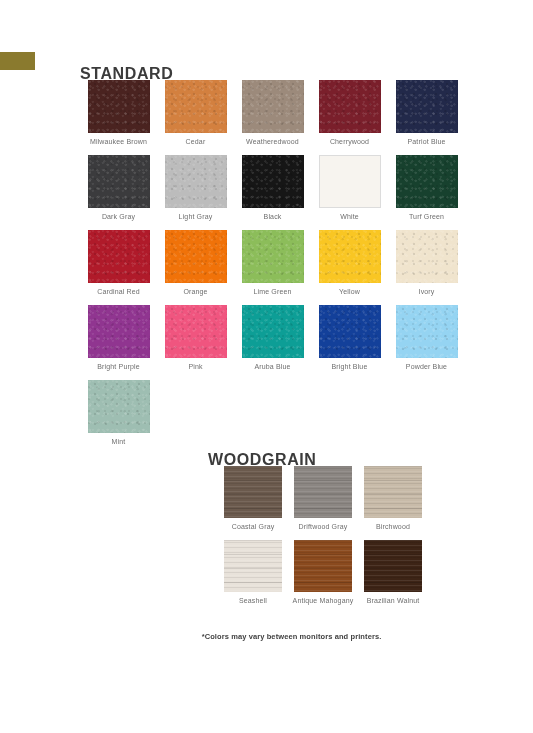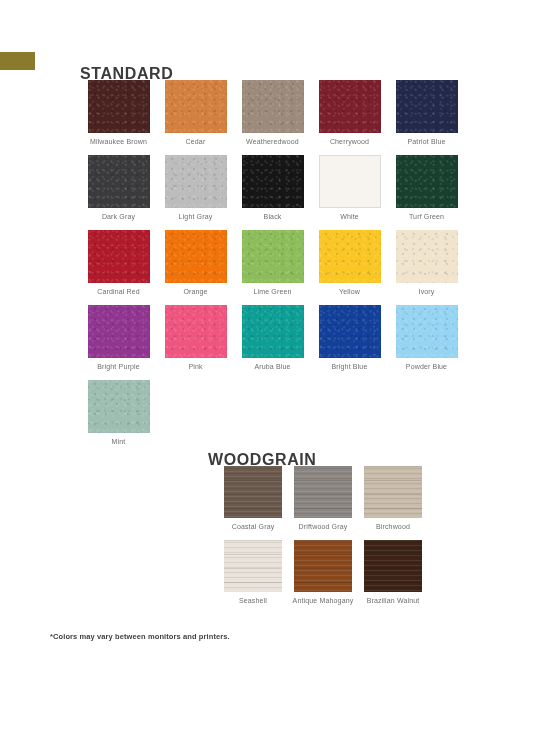--- a/index.html
+++ b/index.html
@@ -133,21 +133,21 @@
     letter-spacing: 0.15px;
     white-space: nowrap;
   }
 
   
   .footnote {
     position: absolute;
     left: 0;
     right: 0;
     top: 632px;
-    text-align: left;
+    text-align: center;
     font-size: 7.5px;
     font-weight: bold;
     color: #3f3f3f;
     letter-spacing: 0.1px;
   }
   .footnote-inner {
     display: inline-block;
     padding-left: 50px;
   }
 </style>

